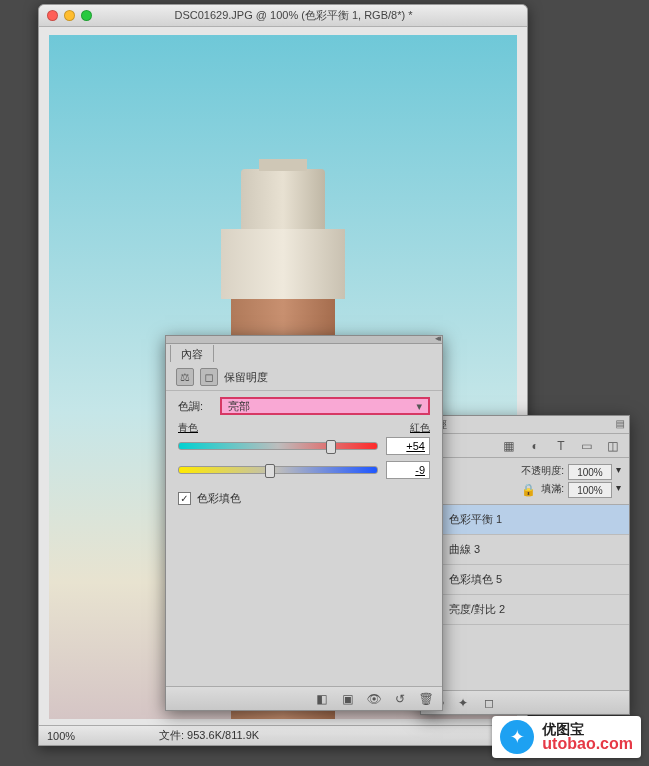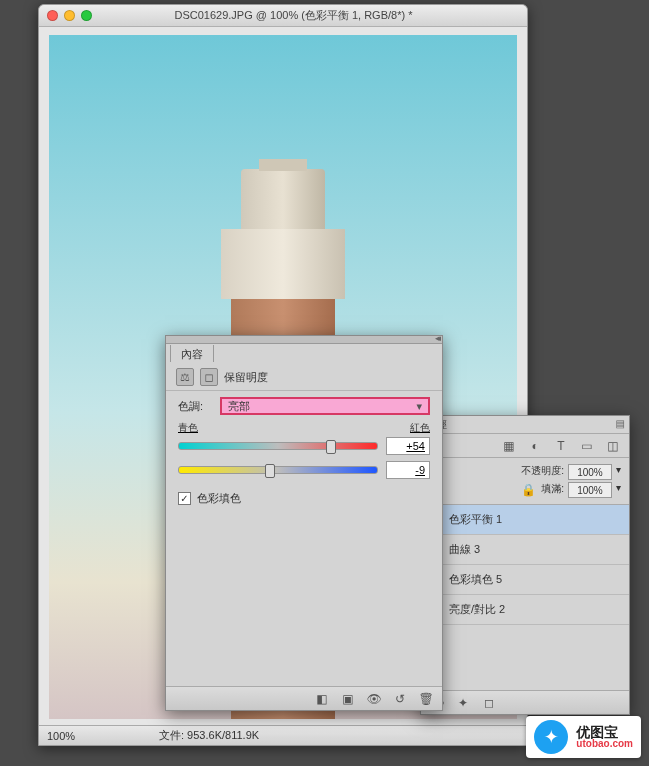--- a/index.html
+++ b/index.html
@@ -124,21 +124,21 @@
   }
 
   
   .watermark {
     position:absolute; right:8px; bottom:8px; display:flex; align-items:center; gap:8px;
     background:#fff; border-radius:4px; padding:4px 8px; box-shadow:0 1px 4px rgba(0,0,0,0.4);
   }
   .wm-icon { width:34px; height:34px; border-radius:50%; background:#1da1f2;
     display:flex; align-items:center; justify-content:center; color:#fff; font-size:18px; }
   .wm-text { font-size:14px; font-weight:bold; line-height:1; color:#222; }
-  .wm-text .dom { color:#e63946; font-size:10px; display:block; }
+  .wm-text .dom { color:#e63946; font-size:16px; display:block; }
 </style>
 </head>
 <body>
 
 <div class="doc-window">
   <div class="titlebar">
     <div class="traffic">
       <div class="tl r"></div>
       <div class="tl y"></div>
       <div class="tl g"></div>

